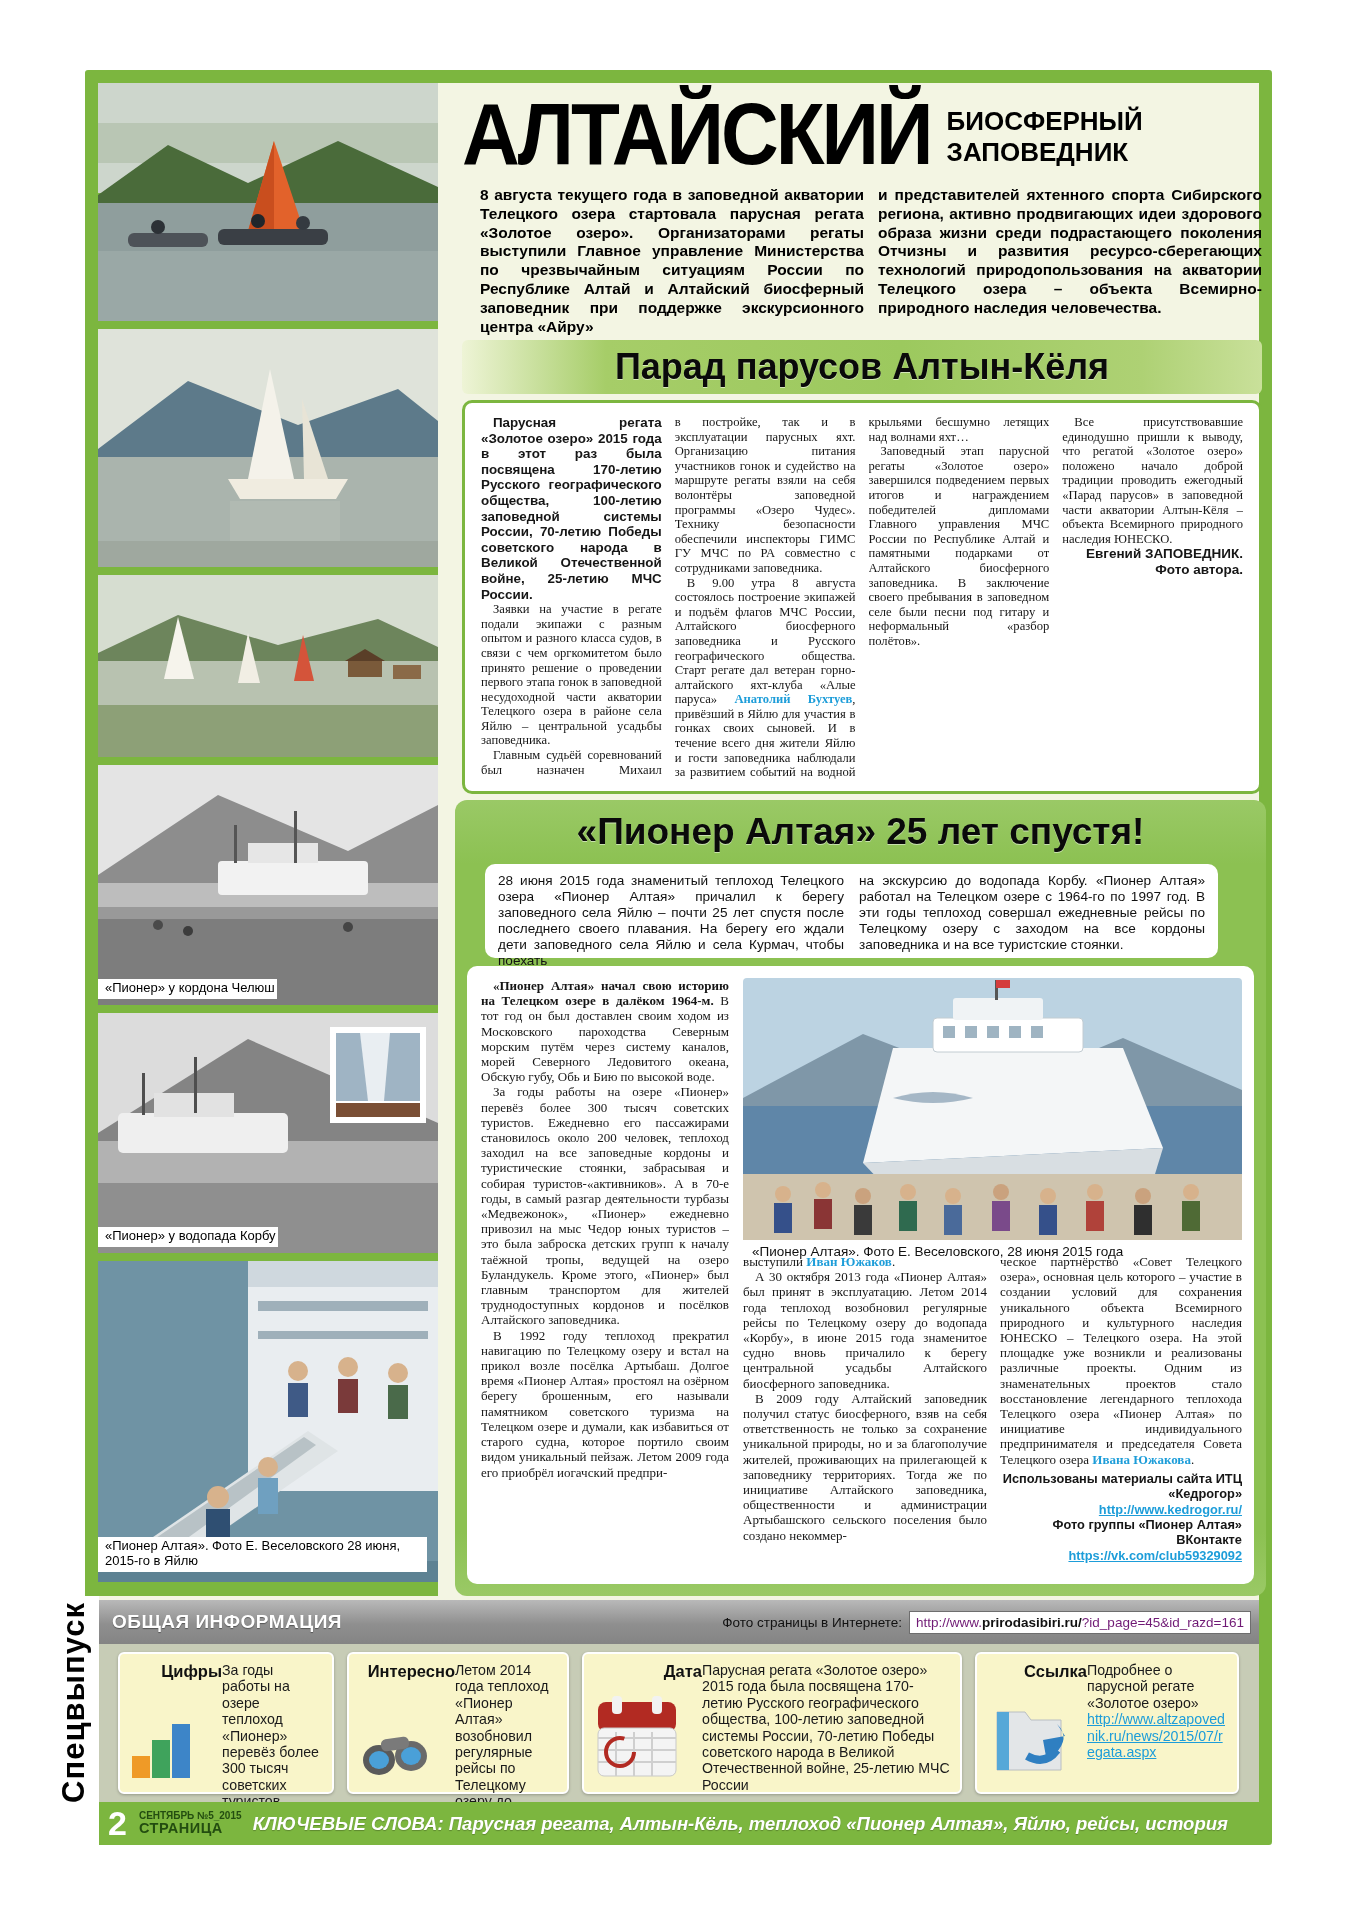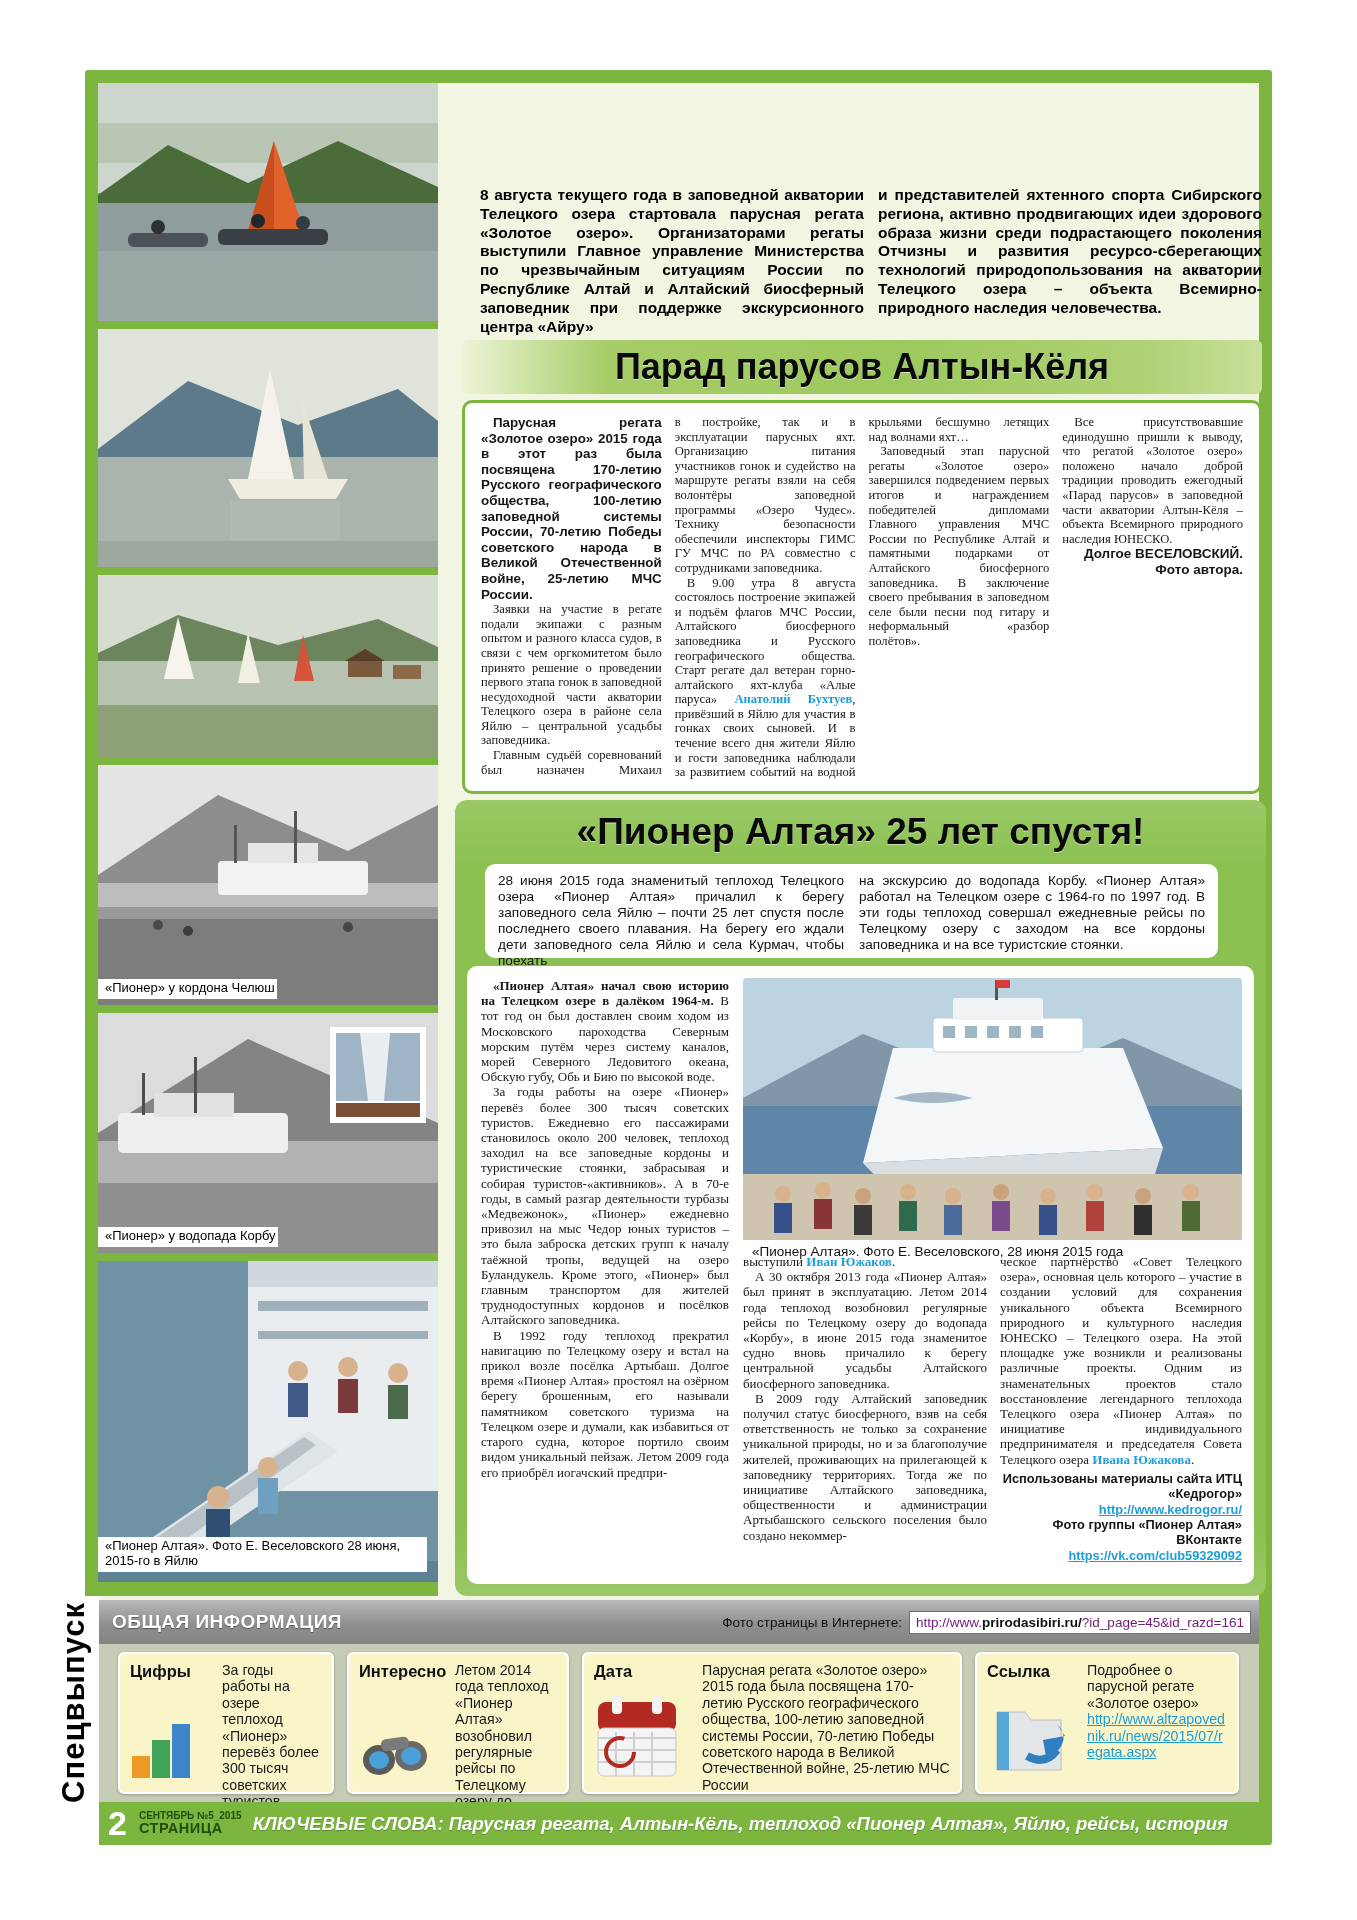--- a/index.html
+++ b/index.html
@@ -50,21 +50,21 @@
   
   .info-bar{position:absolute;left:98px;top:1600px;width:1161px;height:44px;background:linear-gradient(180deg,#b9b9b9,#8f8f8f 55%,#848484);display:flex;align-items:center;z-index:3;}
   .info-title{color:#fff;font-weight:bold;font-size:19px;letter-spacing:.5px;margin-left:14px;text-shadow:0 1px 1px rgba(0,0,0,.4);}
   .addr{margin-left:auto;display:flex;align-items:center;gap:7px;margin-right:8px;font-size:13.5px;color:#111;}
   .urlbox{background:#fff;border:1px solid #6e6e6e;padding:3px 6px;font-size:13.5px;}
   .urlbox .dim{color:#701a75;}
   .urlbox .dom{color:#111;font-weight:bold;}
   .boxes-bg{position:absolute;left:98px;top:1644px;width:1161px;height:158px;background:#c7ccb6;z-index:2;}
   .ibox{position:absolute;top:8px;box-sizing:border-box;height:142px;background:#f9f5c9;border:2px solid #fff;border-radius:6px;box-shadow:0 1px 3px rgba(0,0,0,.25);padding:8px 10px;display:flex;}
   .ibox .left{width:92px;display:flex;flex-direction:column;}
-  .ibox .ttl{font-weight:bold;font-size:16.5px;margin-bottom:4px;}
+  .ibox .ttl{font-weight:bold;font-size:16.5px;margin-bottom:4px;text-align:right;}
   .ibox .txt{flex:1;font-size:14.2px;line-height:16.4px;color:#1a1a1a;}
   .icn{margin-top:auto;}
   
   .footer{position:absolute;left:98px;top:1802px;width:1161px;height:43px;background:#7cb63f;display:flex;align-items:center;z-index:3;}
   .pnum{color:#fff;font-weight:bold;font-size:34px;margin-left:10px;line-height:43px;}
   .issue{margin-left:12px;color:#234d10;line-height:1.05;}
   .issue .l1{font-size:10px;font-weight:bold;}
   .issue .l2{font-size:14.5px;font-weight:bold;letter-spacing:.5px;}
   .kw{flex:1;text-align:center;color:#fff;font-weight:bold;font-style:italic;font-size:18.5px;text-shadow:0 1px 1px rgba(0,0,0,.25);padding-right:20px;}
 </style>
@@ -174,20 +174,27 @@
         <circle cx="120" cy="236" r="11" fill="#d7b28c"></circle>
           <rect x="108" y="248" width="24" height="40" fill="#2f4f72"></rect>
         <circle cx="170" cy="206" r="10" fill="#d7b28c"></circle>
           <rect x="160" y="217" width="20" height="36" fill="#6fa0c0"></rect>
         <rect y="300" width="340" height="21" fill="#5d8293"></rect>
       </svg>
       <div class="ph-cap" style="bottom:10px">«Пионер Алтая». Фото Е. Веселовского 28 июня, 2015-го в Яйлю</div>
     </div>
   </div>
 
+  <div class="masthead">
+    <div class="m-title">АЛТАЙСКИЙ</div>
+    <div class="m-sub">
+      <div>БИОСФЕРНЫЙ</div>
+      <div>ЗАПОВЕДНИК</div>
+    </div>
+  </div>
 
   <div class="intro">
     <div>8 августа текущего года в заповедной акватории Телецкого озера стартовала парусная регата «Золотое озеро». Организаторами регаты выступили Главное управление Министерства по чрезвычайным ситуациям России по Республике Алтай и Алтайский биосферный заповедник при поддержке экскурсионного центра «Айру»</div>
     <div>и представителей яхтенного спорта Сибирского региона, активно продвигающих идеи здорового образа жизни среди подрастающего поколения Отчизны и развития ресурсо-сберегающих технологий природопользования на акватории Телецкого озера – объекта Всемирно-природного наследия человечества.</div>
   </div>
 
   <div class="band band1">Парад парусов Алтын-Кёля</div>
   <div class="a1">
     <div class="col">
       <p class="leadp indent">Парусная регата «Золотое озеро» 2015 года в этот раз была посвящена 170-летию Русского географического общества, 100-летию заповедной системы России, 70-летию Победы советского народа в Великой Отечественной войне, 25-летию МЧС России.</p>
@@ -197,21 +204,21 @@
     <div class="col">
       <p>в постройке, так и в эксплуатации парусных яхт. Организацию питания участников гонок и судейство на маршруте регаты взяли на себя волонтёры заповедной программы «Озеро Чудес». Технику безопасности обеспечили инспекторы ГИМС ГУ МЧС по РА совместно с сотрудниками заповедника.</p>
       <p class="indent"><span>В 9.00 утра 8 августа состоялось построение экипажей и подъём флагов МЧС России, Алтайского биосферного заповедника и Русского географического общества. Старт регате дал ветеран горно-алтайского яхт-клуба «Алые паруса» </span><a class="lnk">Анатолий Бухтуев</a><span>, привёзший в Яйлю для участия в гонках своих сыновей. И в течение всего дня жители Яйлю и гости заповедника наблюдали за развитием событий на водной глади Алтын-Кёля, украшенной белоснежными и алыми</span></p>
     </div>
     <div class="col">
       <p>крыльями бесшумно летящих над волнами яхт…</p>
       <p class="indent">Заповедный этап парусной регаты «Золотое озеро» завершился подведением первых итогов и награждением победителей дипломами Главного управления МЧС России по Республике Алтай и памятными подарками от Алтайского биосферного заповедника. В заключение своего пребывания в заповедном селе были песни под гитару и неформальный «разбор полётов».</p>
     </div>
     <div class="col">
       <p class="indent">Все присутствовавшие единодушно пришли к выводу, что регатой «Золотое озеро» положено начало доброй традиции проводить ежегодный «Парад парусов» в заповедной части акватории Алтын-Кёля – объекта Всемирного природного наследия ЮНЕСКО.</p>
-      <p class="author">Долгое ВЕСЕЛОВСКИЙ.</p>
+      <p class="author">Евгений ЗАПОВЕДНИК.</p>
       <p class="author">Фото автора.</p>
     </div>
   </div>
 
   <div class="a2">
     <div class="hdr">«Пионер Алтая» 25 лет спустя!</div>
     <div class="a2-lead">
       <div>28 июня 2015 года знаменитый теплоход Телецкого озера «Пионер Алтая» причалил к берегу заповедного села Яйлю – почти 25 лет спустя после последнего своего плавания. На берегу его ждали дети заповедного села Яйлю и села Курмач, чтобы поехать</div>
       <div>на экскурсию до водопада Корбу. «Пионер Алтая» работал на Телецком озере с 1964-го по 1997 год. В эти годы теплоход совершал ежедневные рейсы по Телецкому озеру с заходом на все кордоны заповедника и на все туристские стоянки.</div>
     </div>

